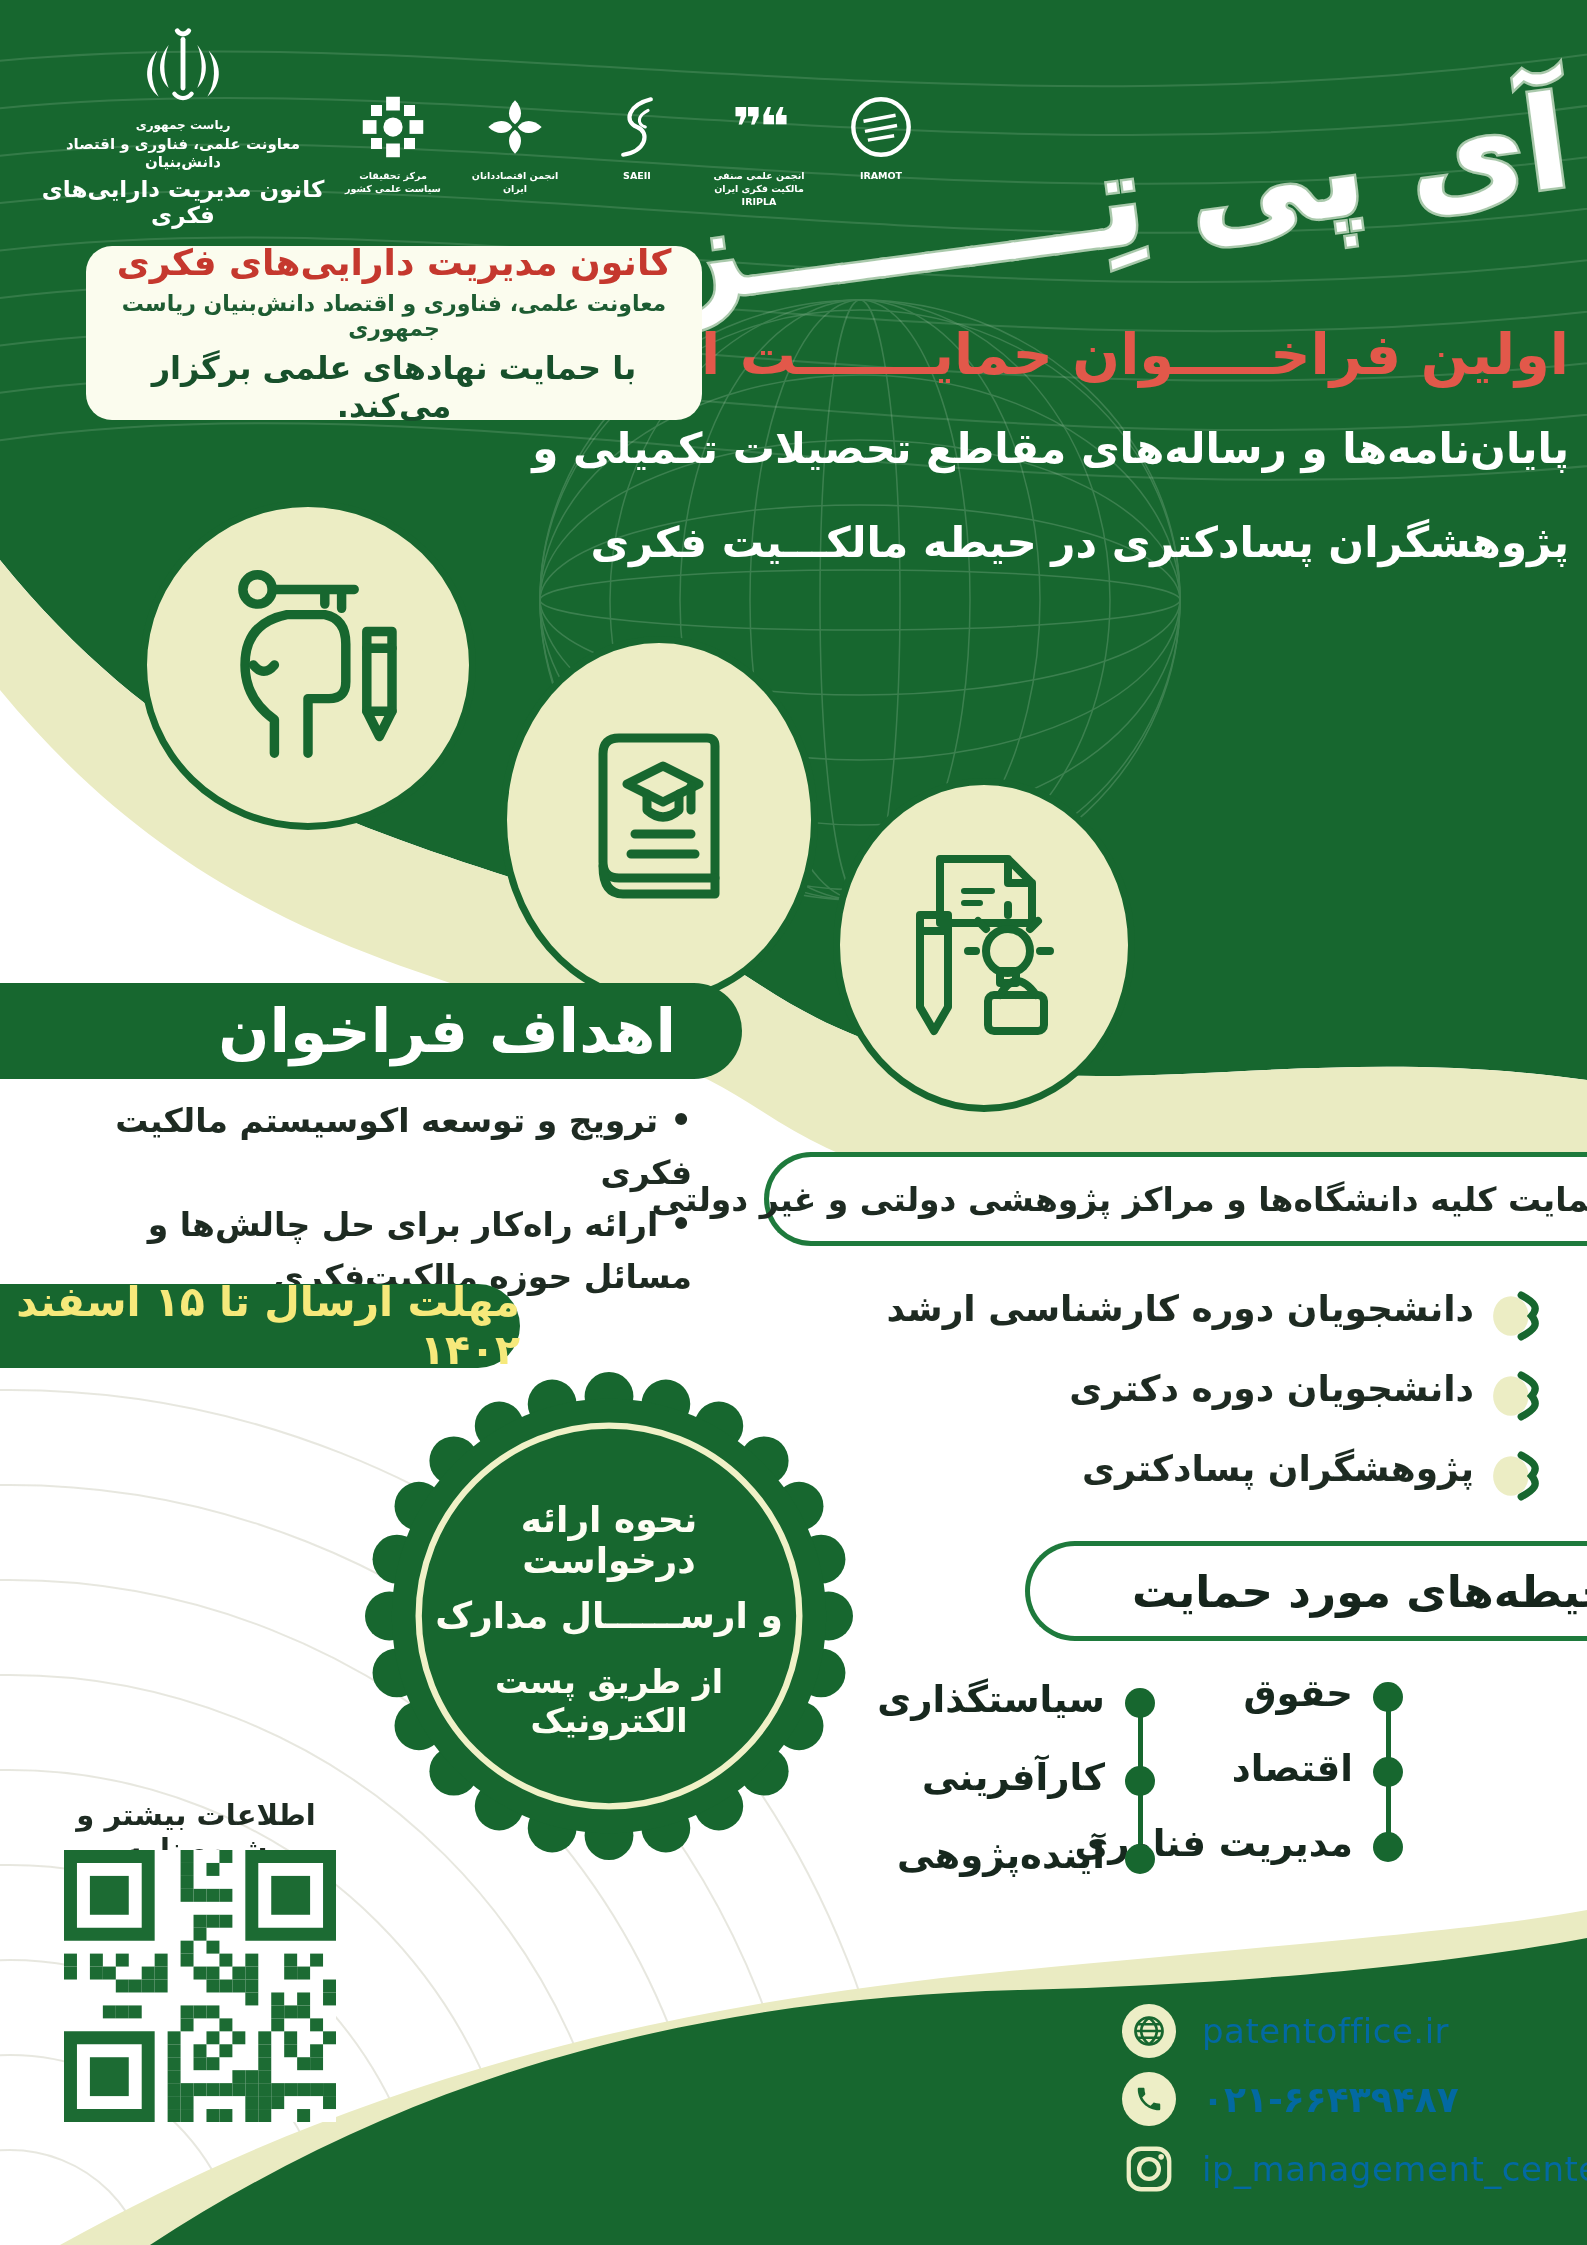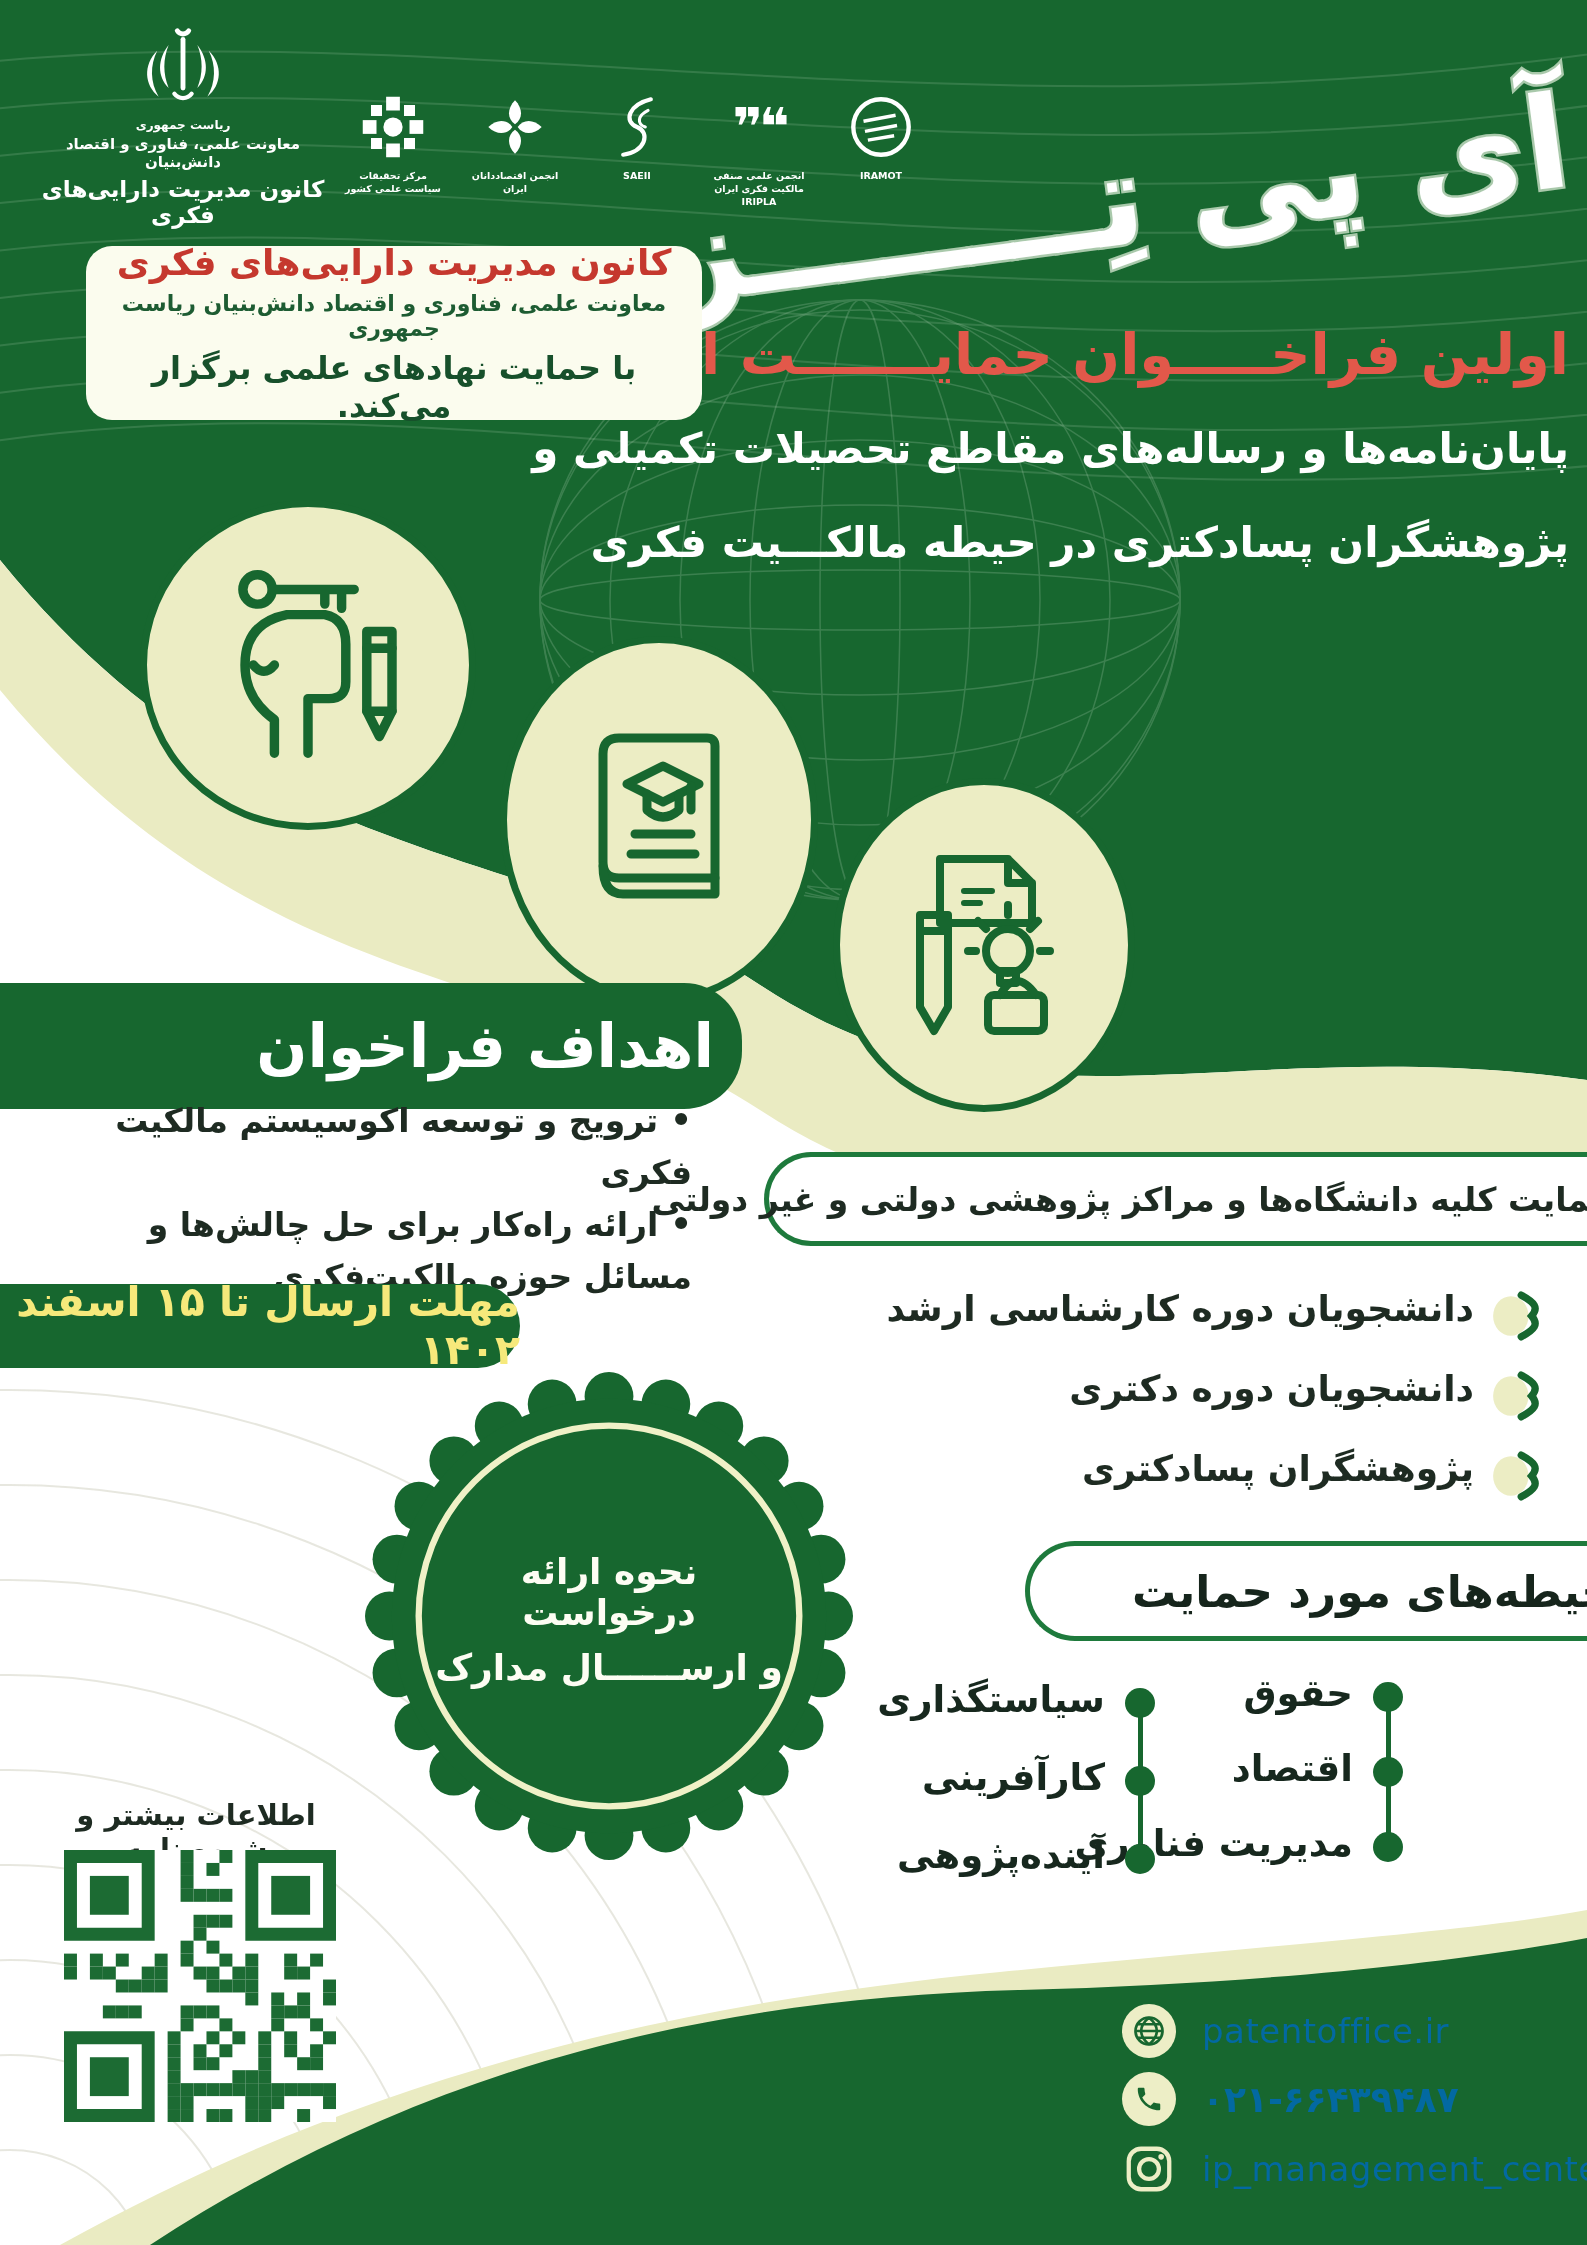--- a/index.html
+++ b/index.html
@@ -34,22 +34,22 @@
     display:flex;flex-direction:column;align-items:center;justify-content:center;gap:8px;padding:10px 18px;text-align:center;}
   .org-box .t{color:#c5382e;font-size:36px;font-weight:700;}
   .org-box .s{color:#1d5c32;font-size:22px;font-weight:700;}
   .org-box .n{color:#17502b;font-size:32px;font-weight:700;}
   
   .icircle{background:#ecedc4;border:7px solid #17672f;border-radius:50%;z-index:3;display:flex;align-items:center;justify-content:center;}
   .ic1{left:140px;top:500px;width:336px;height:330px;}
   .ic2{left:500px;top:636px;width:318px;height:368px;}
   .ic3{left:833px;top:778px;width:302px;height:334px;}
   
-  .goals-pill{left:0;top:983px;width:742px;height:126px;background:#17672f;border-radius:0 58px 58px 0;z-index:3;
-    display:flex;align-items:center;justify-content:flex-start;padding:0 28px;direction:rtl;}
+  .goals-pill{left:0;top:983px;width:742px;height:96px;background:#17672f;border-radius:0 58px 58px 0;z-index:3;
+    display:flex;align-items:center;justify-content:flex-start;padding:0 66px;direction:rtl;}
   .goals-pill .txt{color:#ffffff;font-size:60px;font-weight:700;}
   .goals-list{left:30px;top:1094px;width:662px;z-index:3;direction:rtl;text-align:right;}
   .goals-list .g-item{color:#1e2b22;font-size:33px;font-weight:700;line-height:1.55;}
   .goals-list .g-item::before{content:"•";margin-left:12px;font-size:34px;}
   
   .elig-pill{left:764px;top:1152px;width:880px;height:94px;background:#ffffff;border:5px solid #1e7a3c;border-right:none;
     border-radius:48px 0 0 48px;z-index:3;display:flex;align-items:center;justify-content:center;padding-left:40px;padding-right:24px;}
   .elig-pill .txt{color:#1e2b22;font-size:33px;font-weight:700;white-space:nowrap;}
   
   .deadline-pill{left:0;top:1284px;width:520px;height:84px;background:#17672f;border-radius:0 44px 44px 0;z-index:3;
@@ -308,20 +308,21 @@
           <circle cx="163.6" cy="36.4" r="10"></circle>
           <circle cx="177.9" cy="55.0" r="10"></circle>
           <circle cx="186.9" cy="76.7" r="10"></circle>
         </g>
       <circle cx="100" cy="100" r="89" fill="#17672f"></circle>
       <circle cx="100" cy="100" r="78" fill="none" stroke="#f0f1c7" stroke-width="2.6"></circle>
     </svg>
     <div class="inner">
       <div class="l1">نحوه ارائه درخواست</div>
       <div class="l2">و ارســــــال مدارک</div>
+      <div class="l3">از طریق پست الکترونیک</div>
     </div>
   </div>
 
   <div class="abs areas-pill">
     <span class="txt">حیطه‌های مورد حمایت</span>
   </div>
 
   <div class="abs tl-line" style="left:1386px;top:1697px;height:150px;"></div>
   <div class="abs tl-dot" style="left:1373px;top:1682px;"></div>
   <div class="abs tl-dot" style="left:1373px;top:1757px;"></div>

